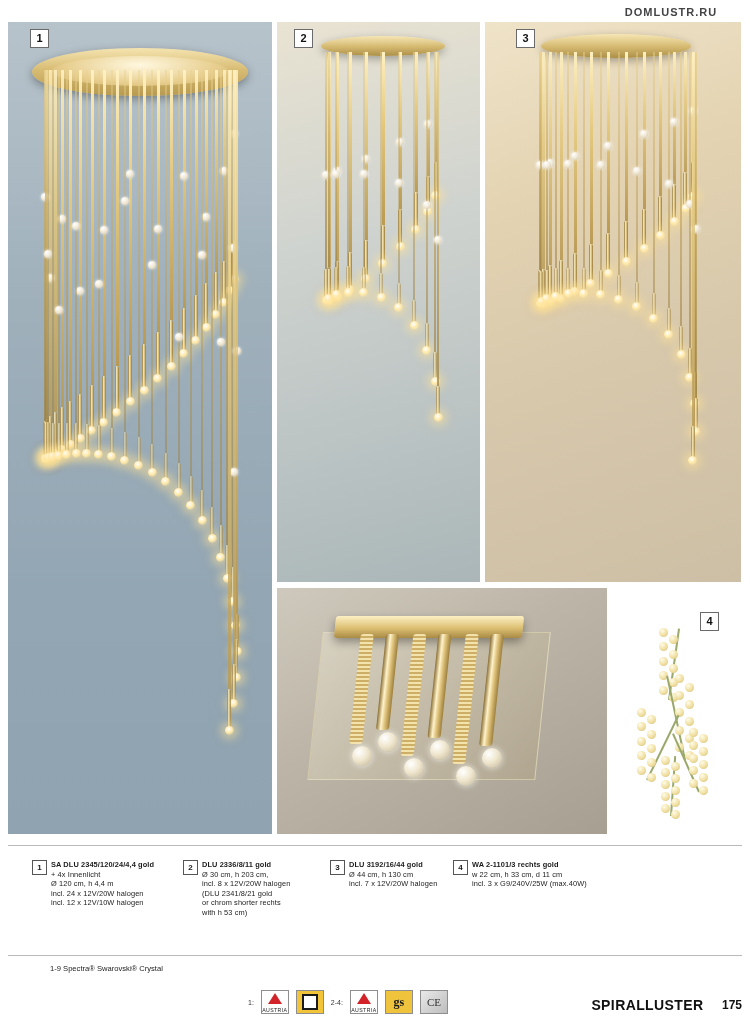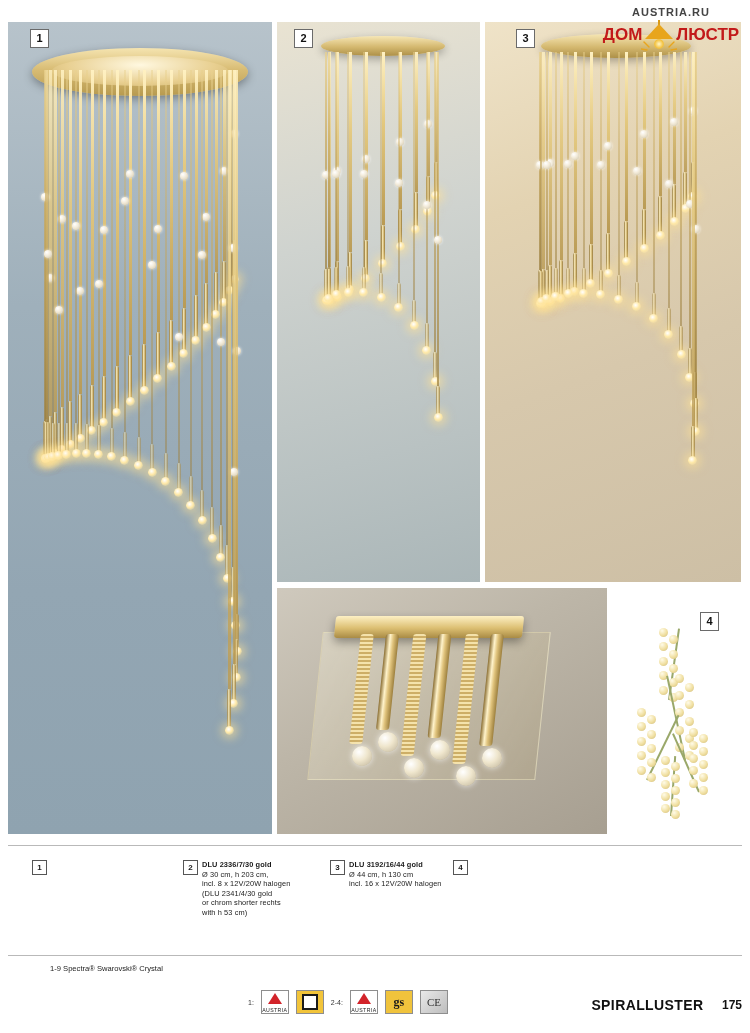--- a/index.html
+++ b/index.html
@@ -107,38 +107,21 @@
   .ico.ce{background:linear-gradient(135deg,#e9e9e9,#bdbdbd);font-size:11px;color:#333;font-family:"Liberation Serif",serif;}
 
   .brandline{position:absolute;right:8px;top:995px;text-align:right;}
   .brandline .name{font-size:14px;font-weight:bold;letter-spacing:.4px;color:#111;display:inline-block;vertical-align:middle;}
   .brandline .pg{font-size:12px;font-weight:bold;color:#111;display:inline-block;vertical-align:middle;margin-left:14px;}
 </style>
 </head>
 <body>
 
 <div class="watermark">
-  <div class="wm-top">AUSTRIA.RU</div>
-  <div class="wm-body">
-    <span class="wm-word">ДОМ</span>
-    <span class="wm-lamp">
-      <span class="stem"></span>
-        <span class="shade"></span>
-        <span class="glow"></span>
-      <svg class="wm-rays" viewBox="0 0 36 14">
-        <g stroke="#e8a51c" stroke-width="1.4" stroke-linecap="round">
-          <line x1="3" y1="2" x2="8" y2="7"></line>
-            <line x1="33" y1="2" x2="28" y2="7"></line>
-          <line x1="0" y1="9" x2="6" y2="10"></line>
-            <line x1="36" y1="9" x2="30" y2="10"></line>
-        </g>
-      </svg>
-    </span>
-    <span class="wm-word">ЛЮСТР</span>
-  </div>
+  <div class="wm-top">DOMLUSTR.RU</div>
 </div>
 
 <div class="photo" id="p1">
   <div class="plate1"></div>
   <div class="plate1-inner"></div>
   <div class="rodwrap" id="rw1">
       <div class="rod bright" style="left: 225px; top: 48px; height: 170px; opacity: 0.79;"></div>
       <div class="tube" style="left: 224px; top: 218px; height: 37px; opacity: 0.81;"></div>
       <div class="bulb" style="left: 221.5px; top: 253px;"></div>
       <div class="crystal" style="left: 222px; top: 108px;"></div>
@@ -563,45 +546,57 @@
       <div class="bloom" style="left: 59px; top: 222px; width: 9px; height: 9px;"></div>
     </div>
 </div>
 <div class="num-badge" style="left:700px;top:612px;">4</div>
 
 <div class="sep" id="sep-top"></div>
 <div class="sep" id="sep-bottom"></div>
 
 <div class="cap" id="cap1">
   <span class="b">1</span>
+  <div class="txt">
+    <div class="t1">SA DLU 2345/120/24/4,4 gold</div>
+    <div>+ 4x Innenlicht</div>
+    <div>Ø 120 cm, h 4,4 m</div>
+    <div>incl. 24 x 12V/20W halogen</div>
+    <div>incl. 12 x 12V/10W halogen</div>
+  </div>
 </div>
 
 <div class="cap" id="cap2">
   <span class="b">2</span>
   <div class="txt">
-    <div class="t1">DLU 2336/7/30 gold</div>
+    <div class="t1">DLU 2336/8/11 gold</div>
     <div>Ø 30 cm, h 203 cm,</div>
     <div>incl. 8 x 12V/20W halogen</div>
-    <div>(DLU 2341/4/30 gold</div>
+    <div>(DLU 2341/8/21 gold</div>
     <div>or chrom shorter rechts</div>
     <div>with h 53 cm)</div>
   </div>
 </div>
 
 <div class="cap" id="cap3">
   <span class="b">3</span>
   <div class="txt">
     <div class="t1">DLU 3192/16/44 gold</div>
     <div>Ø 44 cm, h 130 cm</div>
-    <div>incl. 16 x 12V/20W halogen</div>
+    <div>incl. 7 x 12V/20W halogen</div>
   </div>
 </div>
 
 <div class="cap" id="cap4">
   <span class="b">4</span>
+  <div class="txt">
+    <div class="t1">WA 2-1101/3  rechts gold</div>
+    <div>w 22 cm, h 33 cm, d 11 cm</div>
+    <div>incl. 3 x G9/240V/25W (max.40W)</div>
+  </div>
 </div>
 
 <div class="crystal-note">1-9 Spectra® Swarovski® Crystal</div>
 
 <div class="footer-icons">
   <span class="f-lab">1:</span>
   <span class="ico austria">
     <span class="a-tri"></span>
     <span class="a-word">AUSTRIA</span>
   </span>

